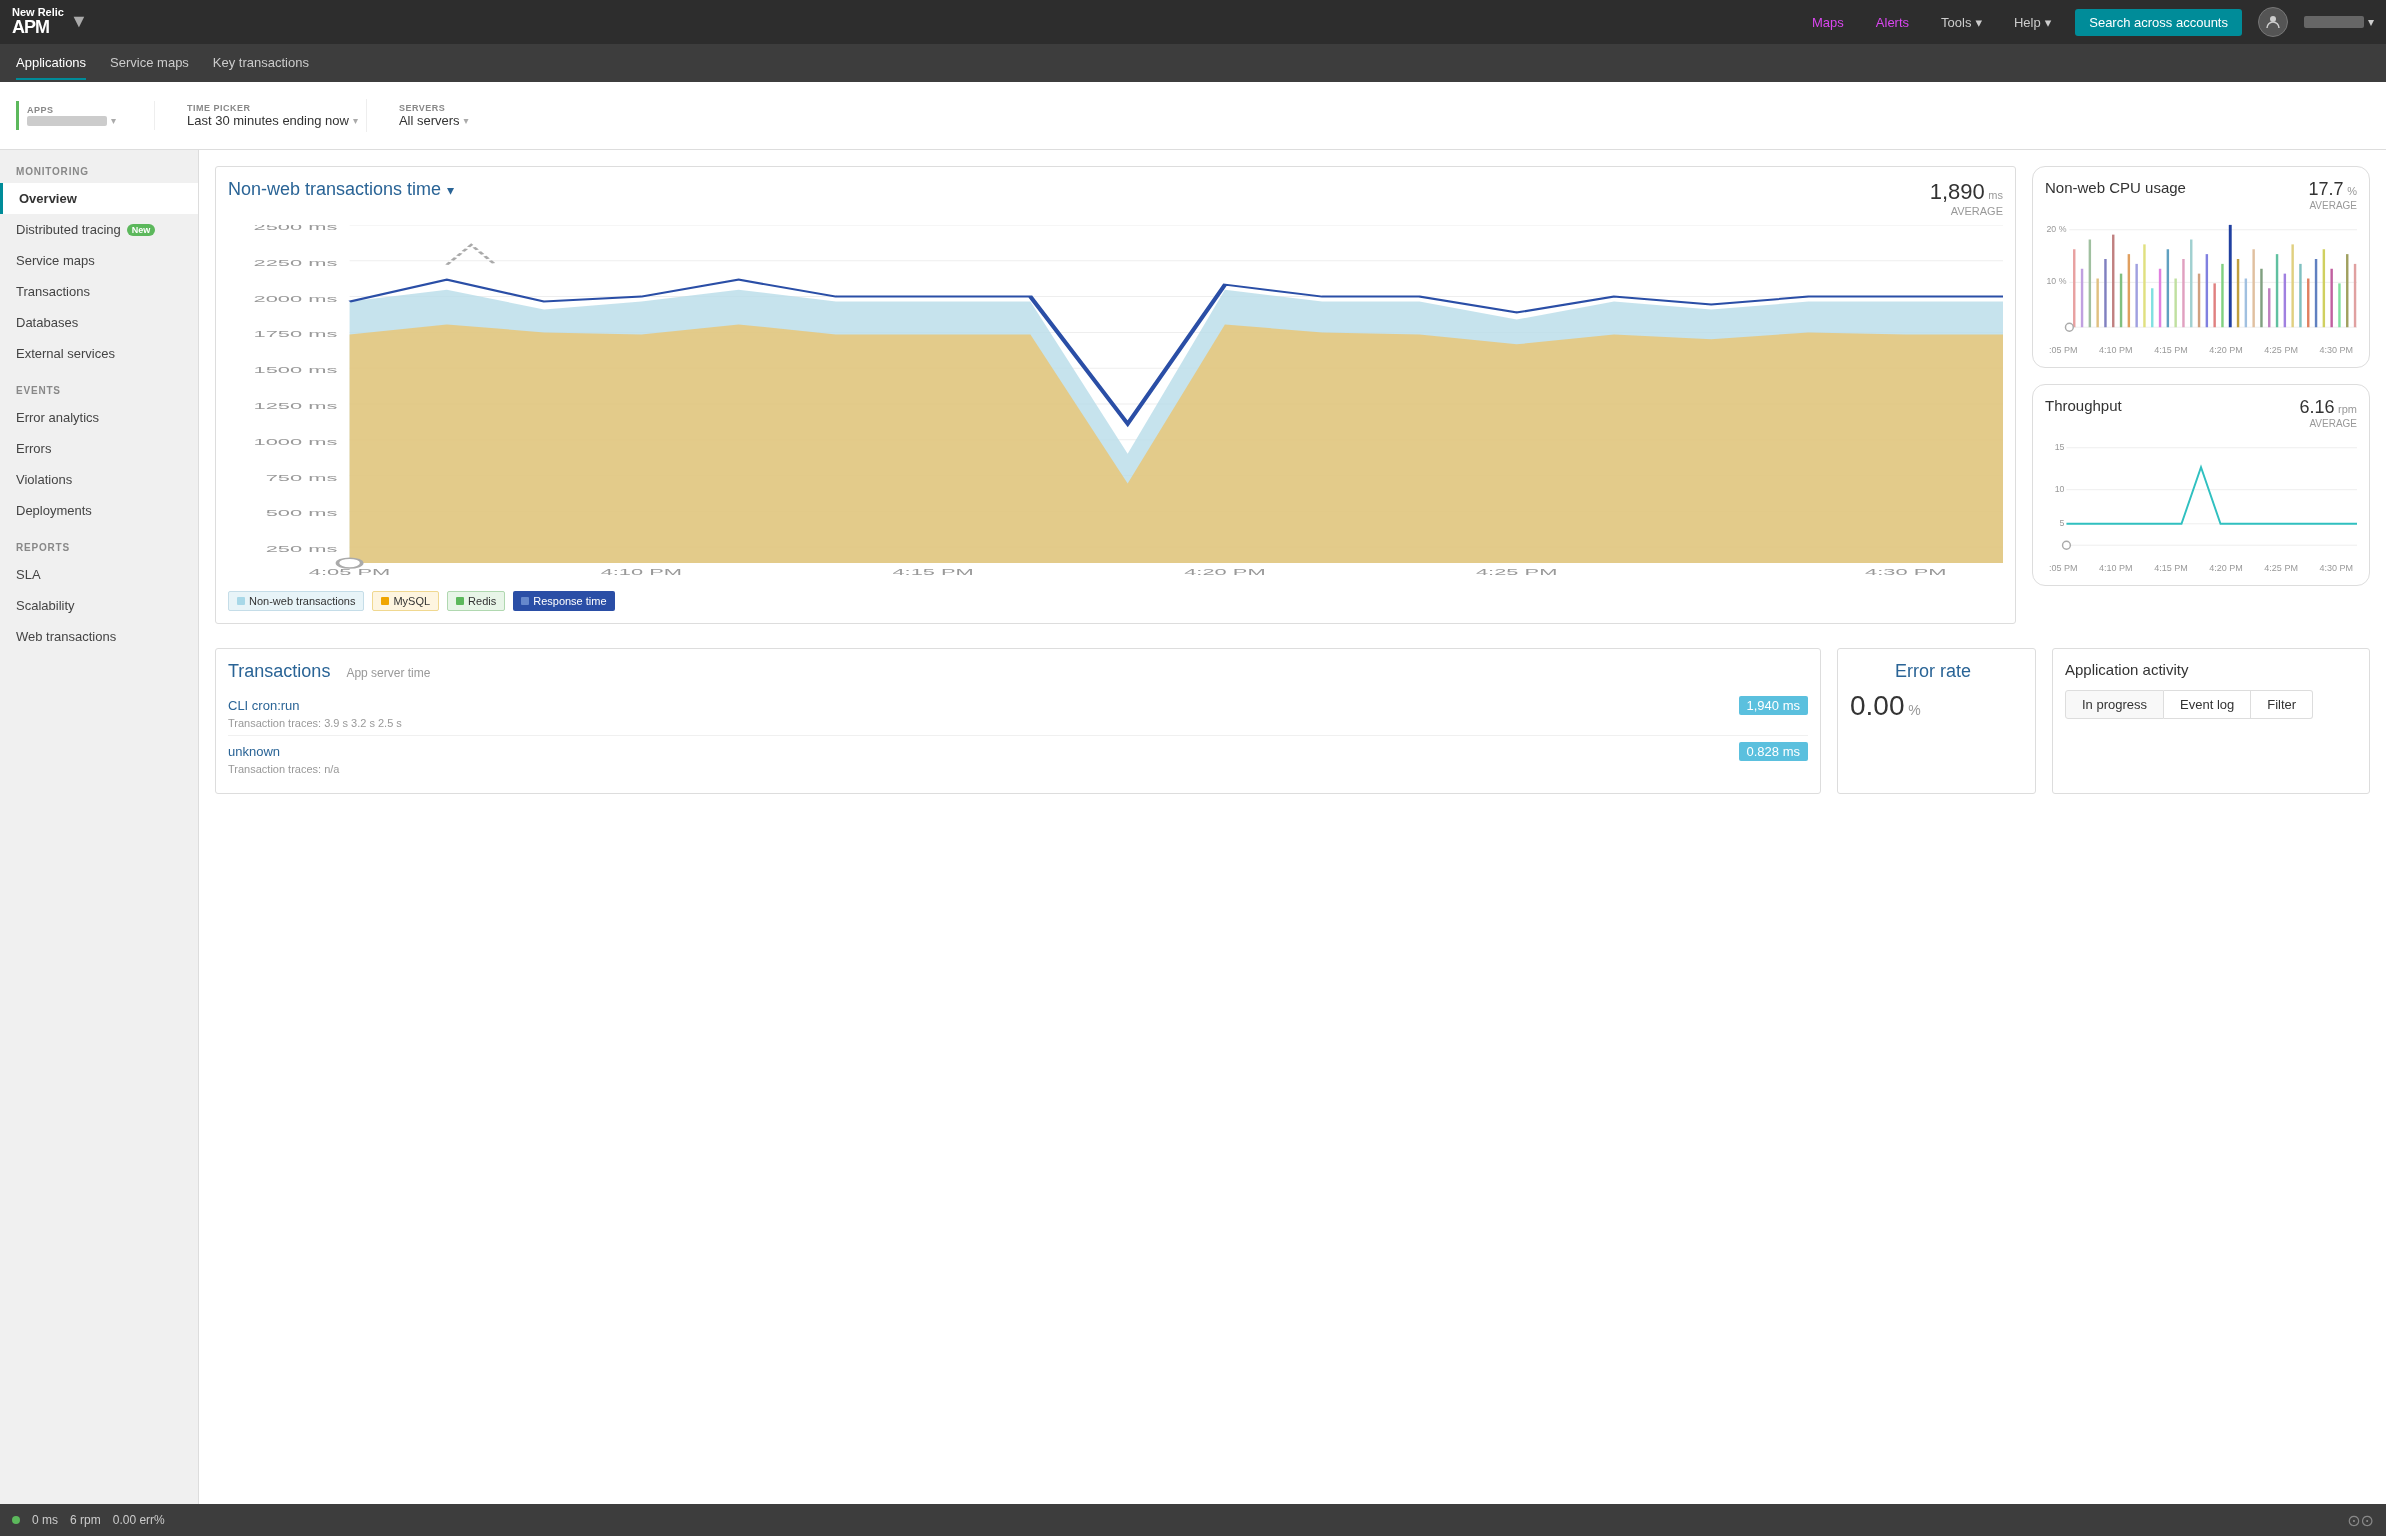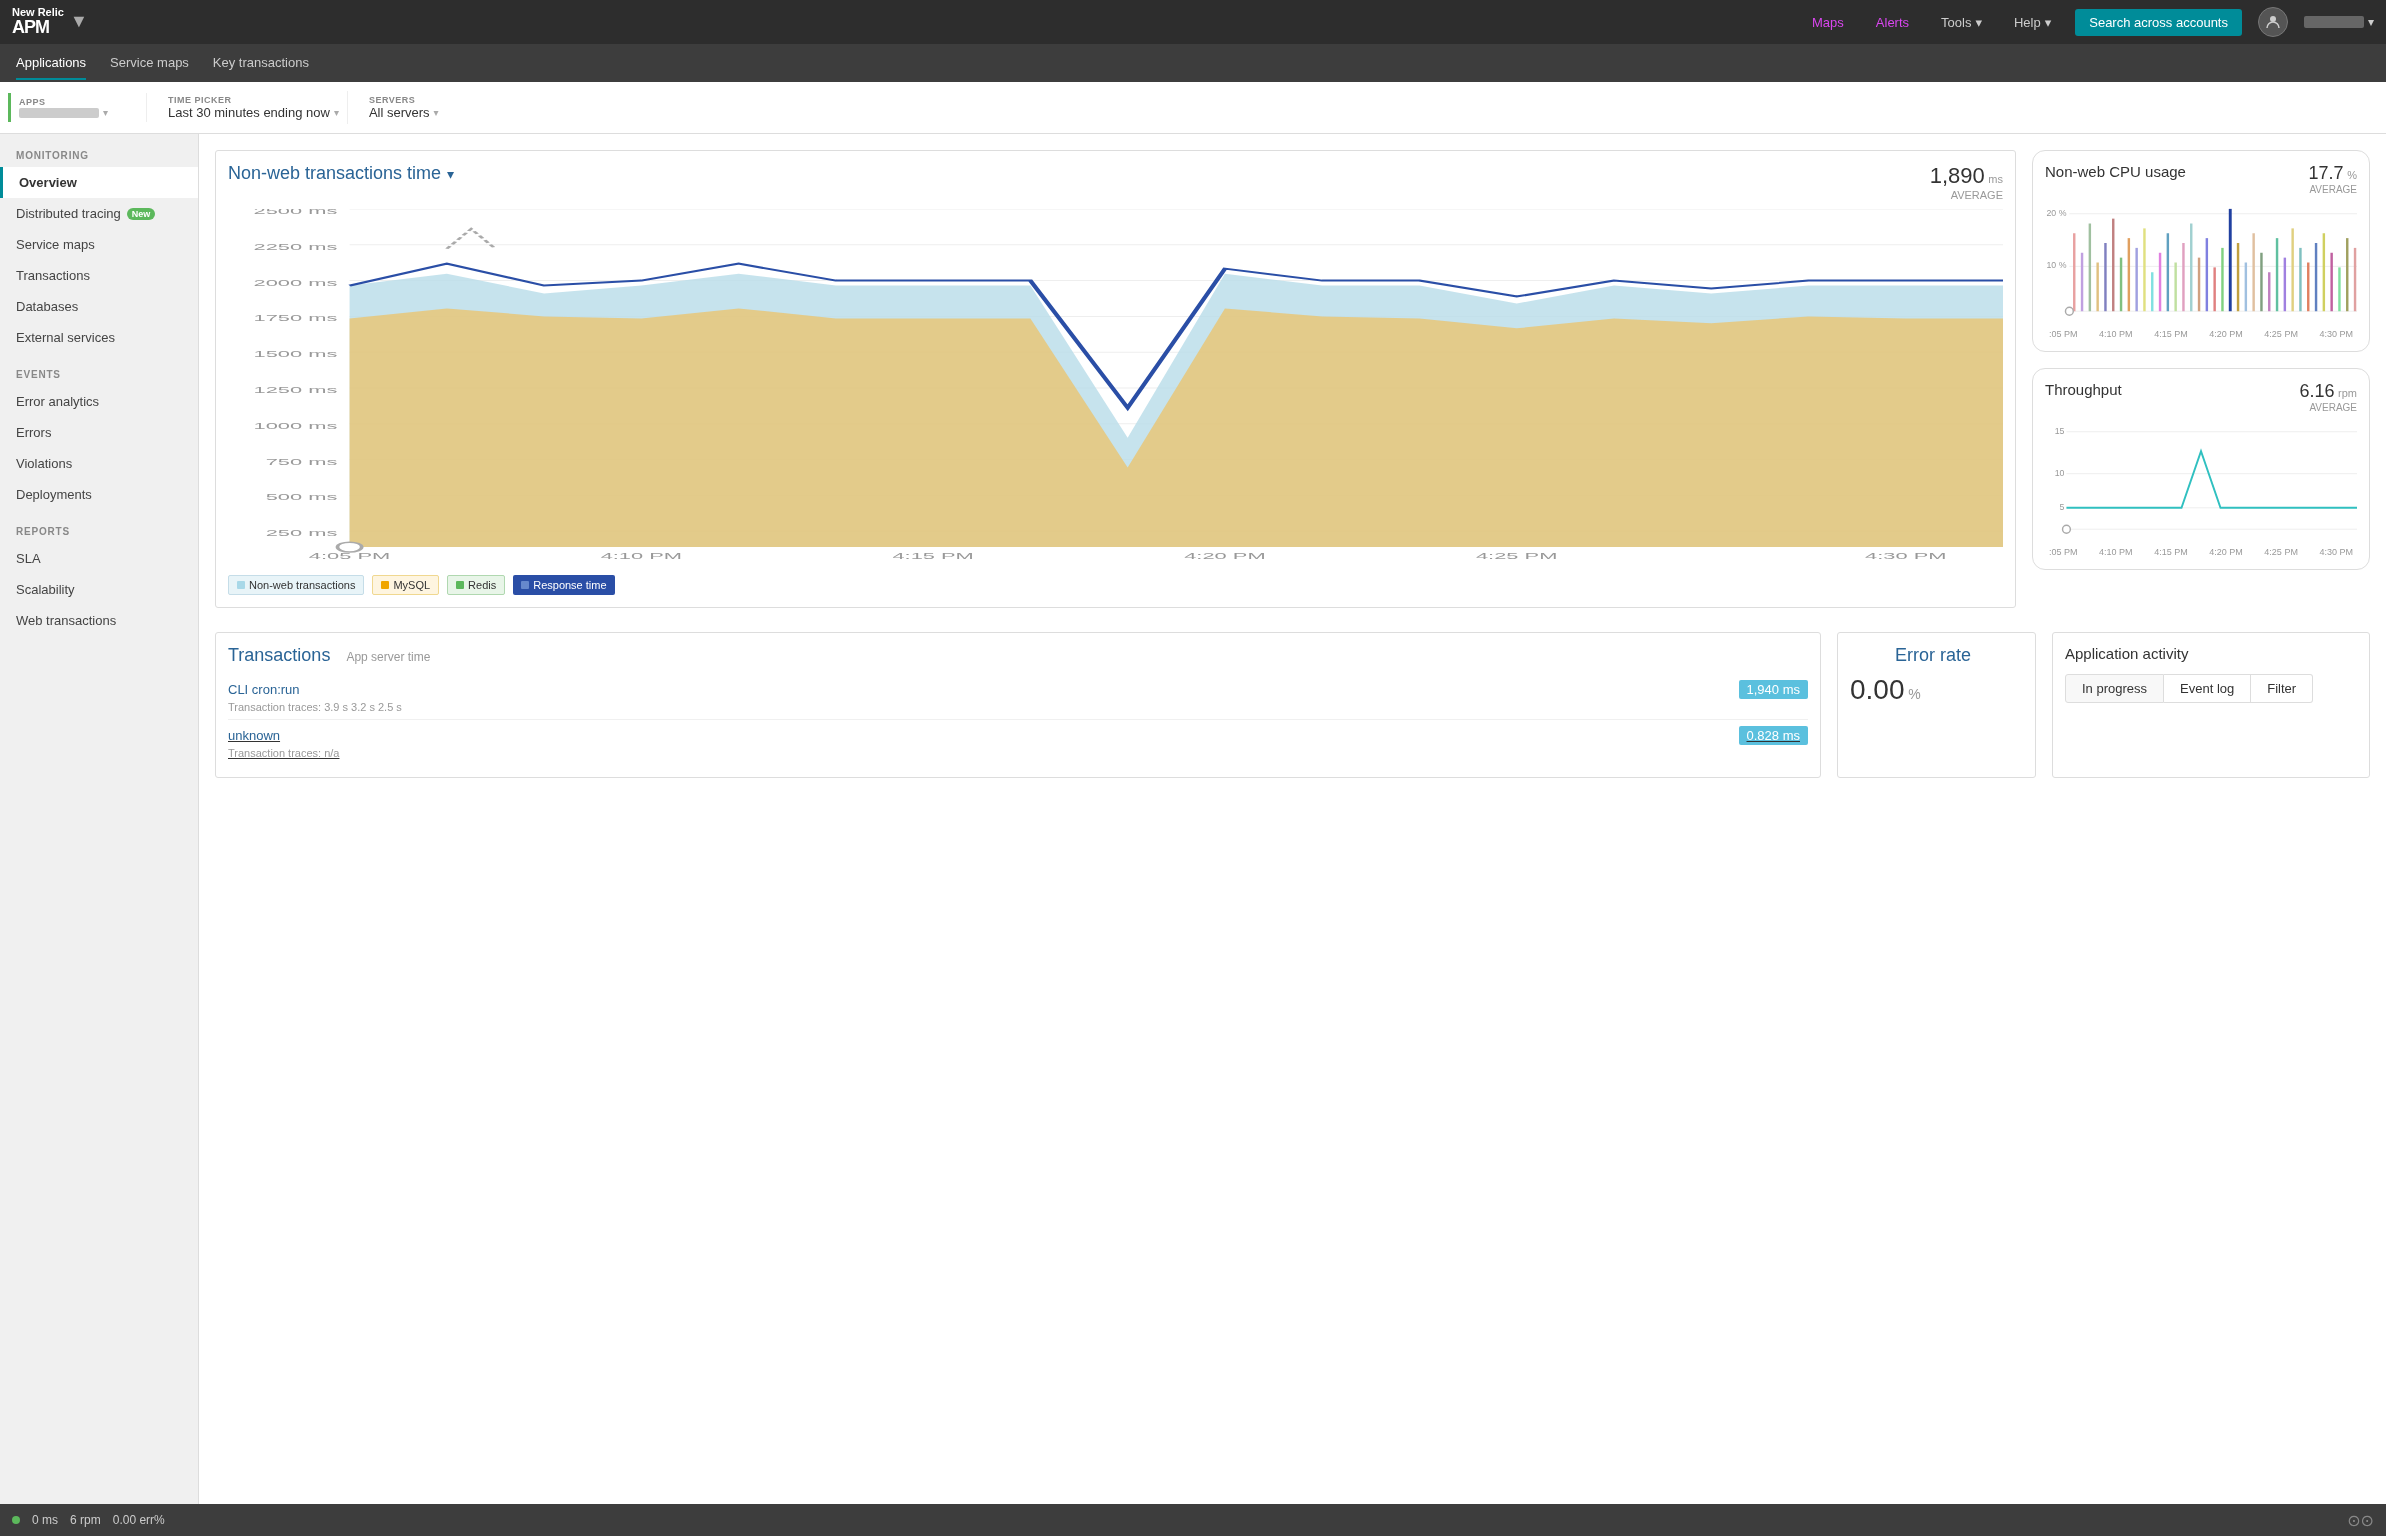--- a/index.html
+++ b/index.html
@@ -94,25 +94,25 @@
     }
     .sub-nav-link.active {
       color: white;
       border-bottom: 2px solid #008c99;
     }
 
     
     .filter-bar {
       background: white;
       border-bottom: 1px solid #ddd;
-      height: 52px;
-      display: flex;
-      align-items: center;
-      padding: 0 8px;
-      gap: 13px;
+      height: 68px;
+      display: flex;
+      align-items: center;
+      padding: 0 16px;
+      gap: 24px;
     }
     .filter-item {
       display: flex;
       flex-direction: column;
       cursor: pointer;
       padding: 4px 8px;
       border-right: 1px solid #eee;
       min-width: 139px;
     }
     .filter-item:last-child { border-right: none; }
@@ -379,21 +379,21 @@
     }
     .activity-btn:first-child { border-radius: 3px 0 0 3px; }
     .activity-btn:last-child { border-radius: 0 3px 3px 0; }
     .activity-btn + .activity-btn { border-left: none; }
     .activity-btn.active { background: #f8f8f8; }
 
     .transaction-row {
       padding: 6px 0;
       border-bottom: 1px solid #f0f0f0;
     }
-    .transaction-row:last-child { border-bottom: none; text-decoration: underline; }
+    .transaction-row:last-child { border-bottom: none; }
     .transaction-main {
       display: flex;
       justify-content: space-between;
       align-items: center;
     }
     .transaction-name { font-size: 13px; color: #2a6496; cursor: pointer; }
     .transaction-time {
       font-size: 13px;
       color: white;
       background: #5bc0de;

